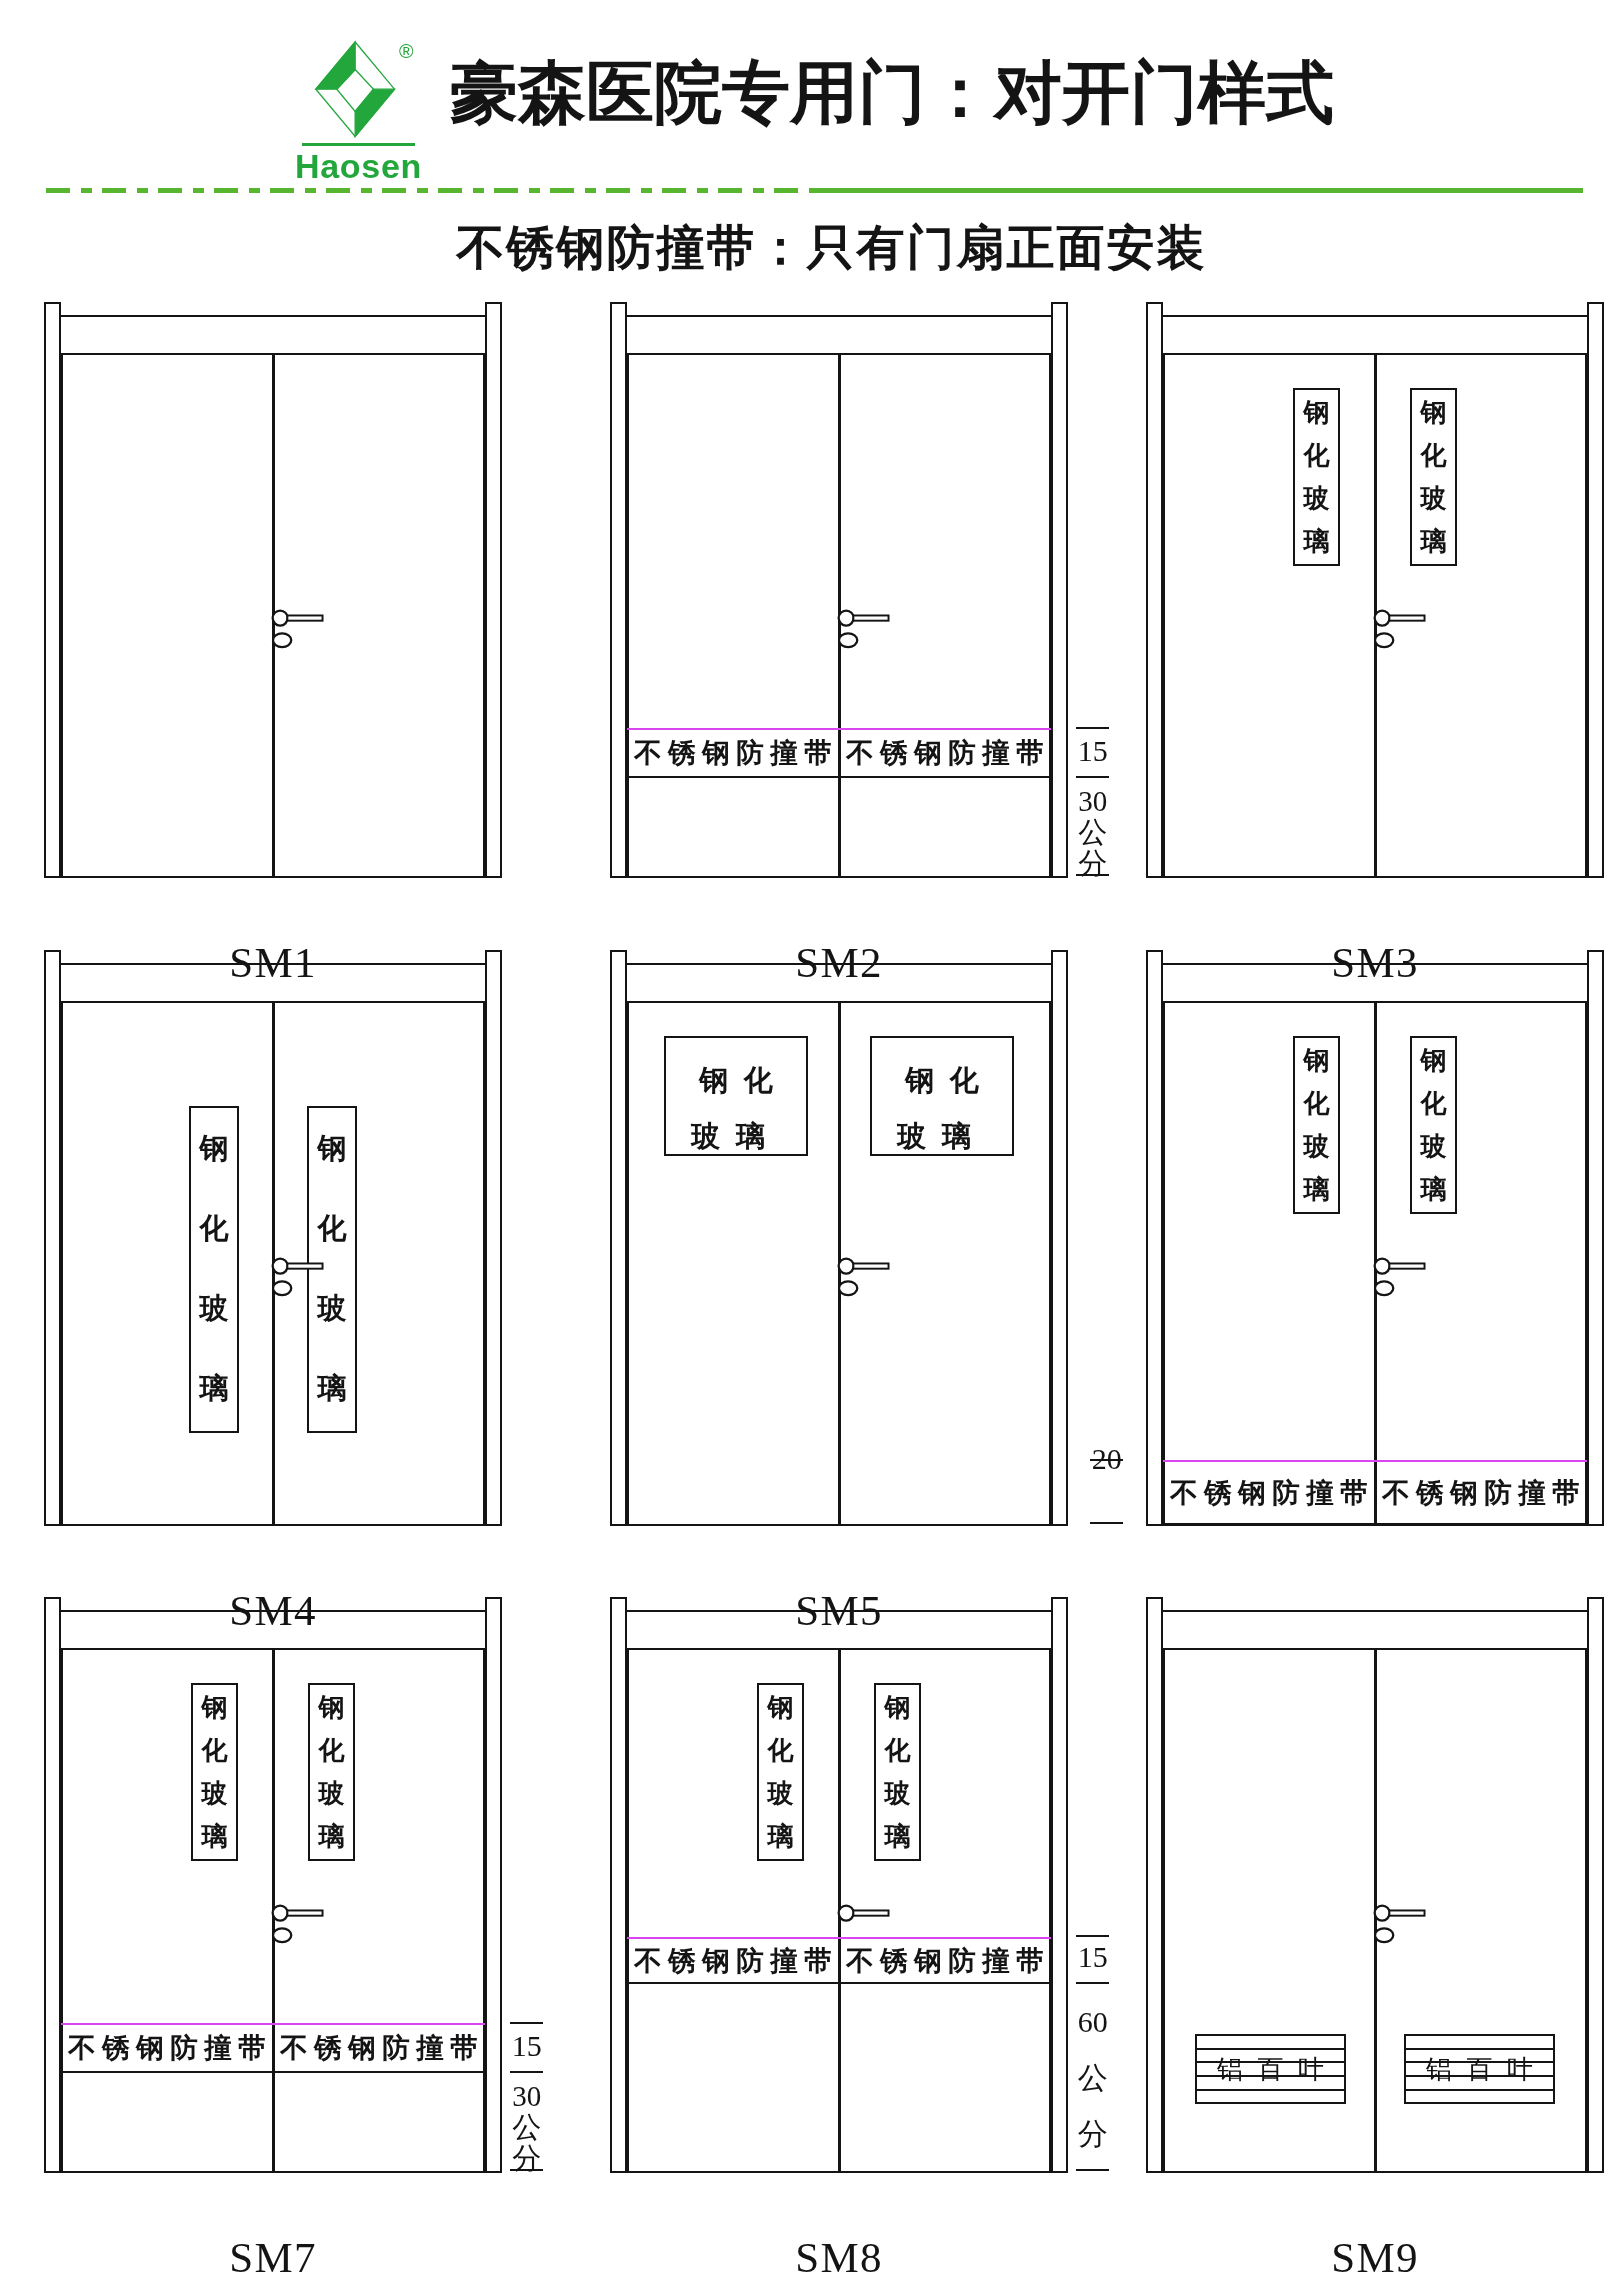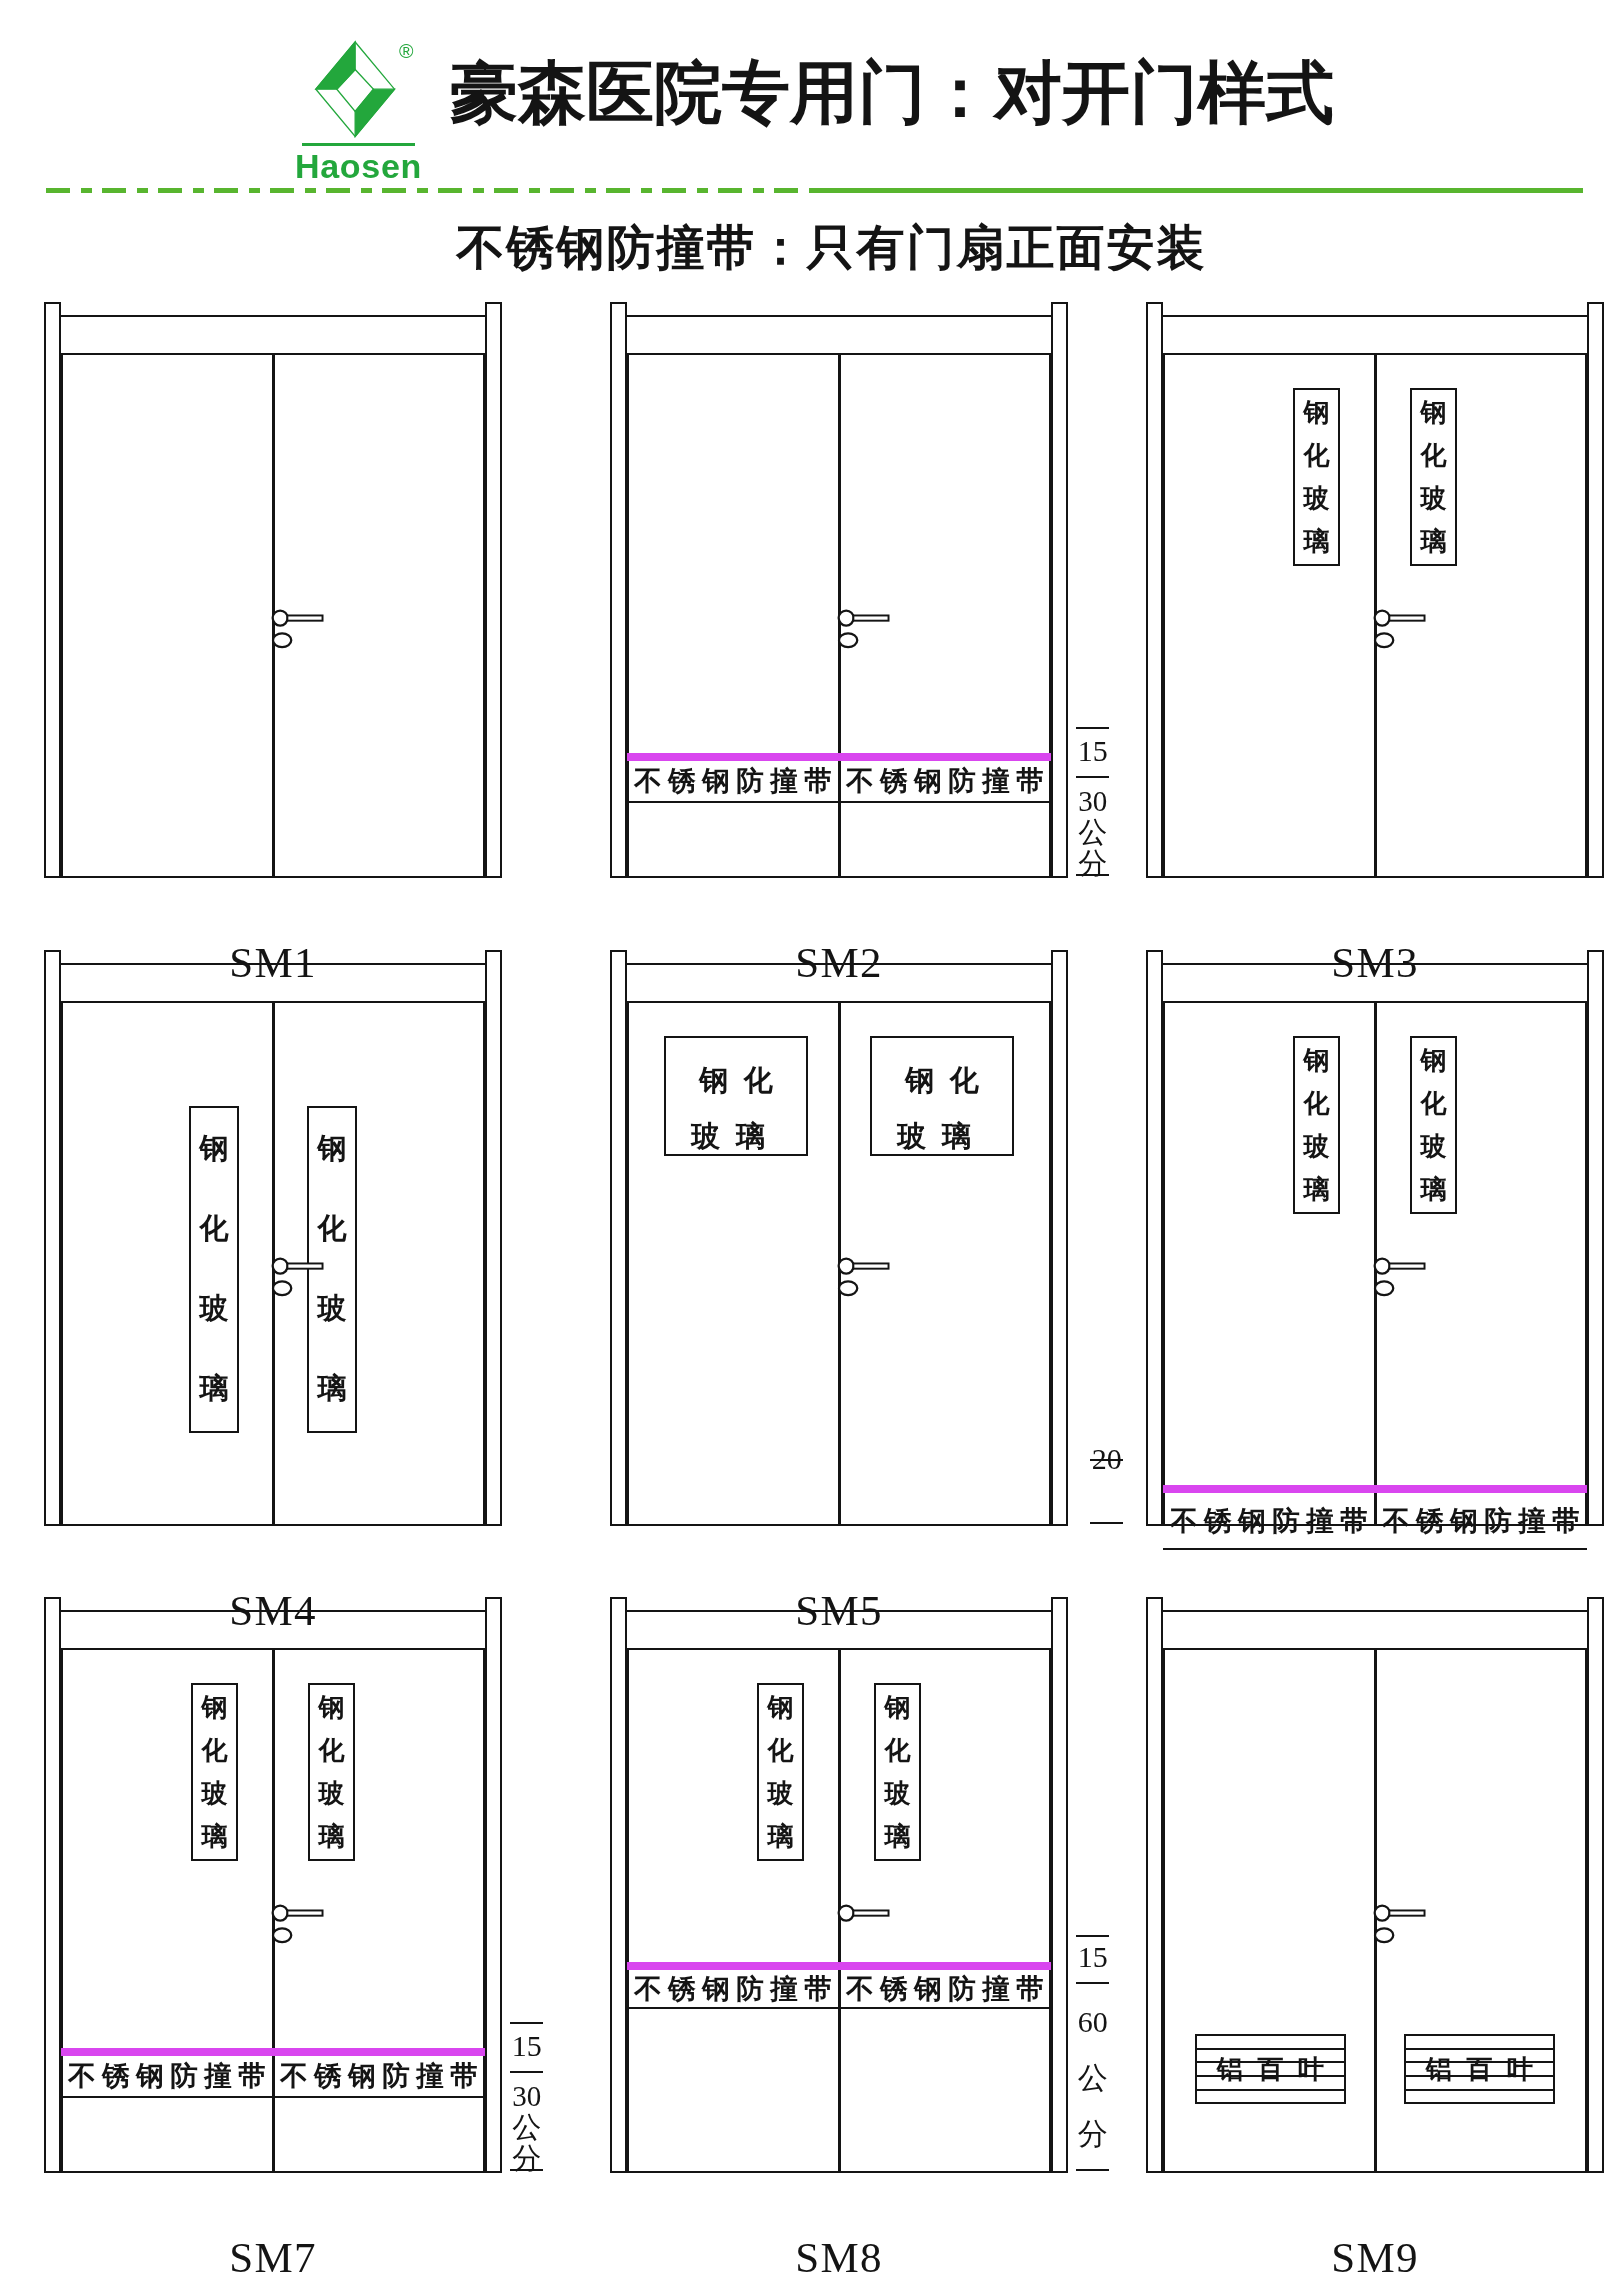--- a/index.html
+++ b/index.html
@@ -44,32 +44,32 @@
   .gn{width:47px;height:178px;top:86px;}
   .gn .vtext{font-size:26px;line-height:43px;padding-top:1.3px;}
   .gn.L{left:147px;} .gn.R{left:264px;}
   .glong{width:50px;height:327px;top:156px;}
   .glong .vtext{font-size:29px;line-height:80px;}
   .glong.L{left:145px;} .glong.R{left:263px;}
   .gw{width:144px;height:120px;top:86px;}
   .gw .vtext{font-size:29px;line-height:56px;letter-spacing:15.7px;text-indent:15.7px;padding-top:14px;}
   .gw.L{left:54px;} .gw.R{left:260px;}
   
-  .band{position:absolute;left:17px;width:424px;border-top:8px solid #d946ef;border-bottom:2px solid #141414;
-        box-sizing:border-box;display:flex;margin-top:25px;}
+  .band{position:absolute;left:17px;width:424px;border-top:2px solid #d946ef;border-bottom:2px solid #141414;
+        box-sizing:border-box;display:flex;}
   .band .bcell{flex:1;display:flex;align-items:center;justify-content:center;
                font-size:27.5px;font-weight:bold;letter-spacing:6.5px;text-indent:6.5px;}
   .band.low{top:426px;height:50px;}
   .band.mid{top:340px;height:47px;}
   .band.bot{top:510px;height:65px;}
   
   .louver{position:absolute;top:437px;width:151px;height:70px;border:2px solid #141414;box-sizing:border-box;
           background:repeating-linear-gradient(to bottom,transparent 0 11.8px,#141414 11.8px 13.7px);
           display:flex;align-items:center;justify-content:center;
-          font-size:26px;font-weight:bold;letter-spacing:14.4px;text-indent:14.4px;text-align:right;}
+          font-size:26px;font-weight:normal;letter-spacing:14.4px;text-indent:14.4px;text-align:right;}
   .louver.L{left:49px;} .louver.R{left:258px;}
   
   .dims{position:absolute;top:0;height:576px;font-size:30px;}
   .dims.right{left:462px;width:65px;}
   .dims.left{left:-60px;width:56px;}
   .dims .tick{position:absolute;left:3.9px;width:33px;height:2px;background:#141414;}
   .dims .dv{position:absolute;left:1.3px;width:39px;white-space:pre-line;text-align:center;}
   .sm2d .t1{top:425px;} .sm2d .t2{top:474px;} .sm2d .t3{top:572px;}
   .sm2d .dv1{top:432px;} .sm2d .dv2{top:484px;font-size:29px;line-height:31px;}
   .sm8d .t1{top:338px;} .sm8d .t2{top:385px;} .sm8d .t3{top:572px;}

